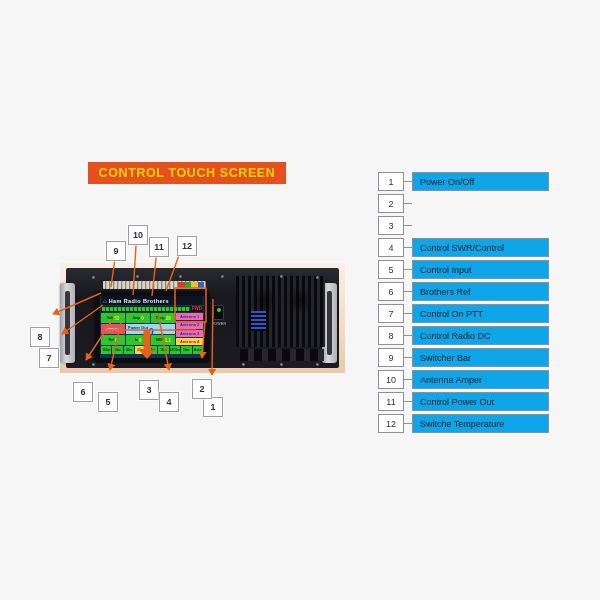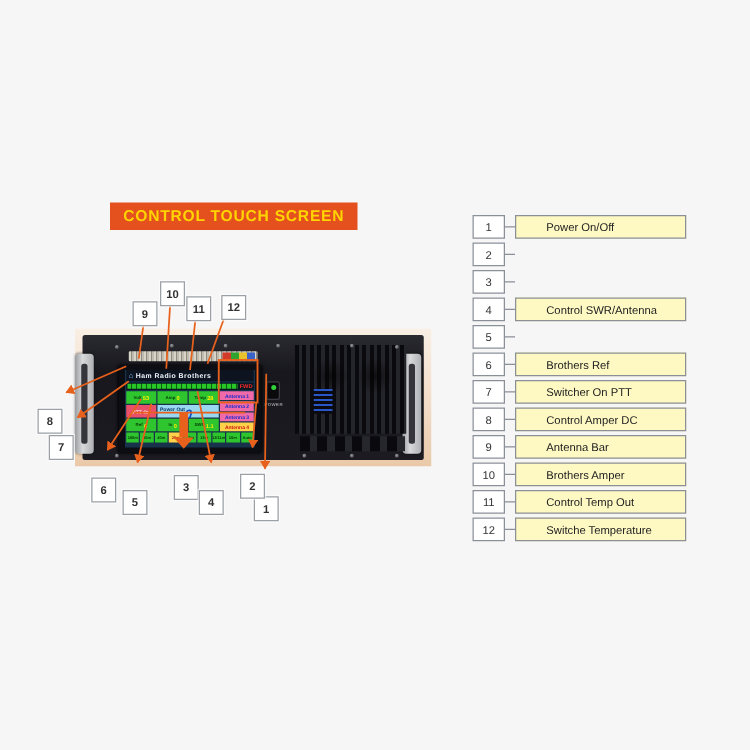--- a/index.html
+++ b/index.html
@@ -83,22 +83,22 @@
     box-shadow:0 0 0 1px rgba(255,255,255,.6); z-index:5; }
 
   svg.overlay { position:absolute; left:0; top:0; width:600px; height:600px; pointer-events:none; z-index:4; }
 
   
   .legend { left:378px; top:152px; width:172px; }
   .lrow { position:absolute; left:0; height:19px; display:flex; align-items:center; }
   .lnum { width:26px; height:19px; background:#fff; border:1px solid #8a8f98;
     display:flex; align-items:center; justify-content:center; font-size:9px; color:#333; flex:none; }
   .ldash { width:8px; height:1px; background:#8a8f98; flex:none; }
-  .llabel { width:137px; height:19px; background:#fef9c3; border:1px solid #8a8f98;
-    display:flex; align-items:center; padding-left:24px; font-size:9px; color:#222; white-space:nowrap; overflow:hidden; }
+  .llabel { width:137px; height:19px; background:#0ea5e9; border:1px solid #8a8f98;
+    display:flex; align-items:center; padding-left:7px; font-size:9px; color:#222; white-space:nowrap; overflow:hidden; }
 </style>
 </head>
 <body>
 
 <div class="abs title-banner">
   <span>CONTROL TOUCH SCREEN</span>
 </div>
 
 <div class="abs photo">
   <div class="chassis">
@@ -254,54 +254,55 @@
     <div class="lnum">2</div>
       <div class="ldash"></div>
   </div>
   <div class="lrow" style="top:44px">
     <div class="lnum">3</div>
       <div class="ldash"></div>
   </div>
   <div class="lrow" style="top:66px">
     <div class="lnum">4</div>
       <div class="ldash"></div>
-    <div class="llabel">Control SWR/Antenna</div>
+    <div class="llabel">Control SWR/Control</div>
   </div>
   <div class="lrow" style="top:88px">
     <div class="lnum">5</div>
       <div class="ldash"></div>
+    <div class="llabel">Control Input</div>
   </div>
   <div class="lrow" style="top:110px">
     <div class="lnum">6</div>
       <div class="ldash"></div>
     <div class="llabel">Brothers Ref</div>
   </div>
   <div class="lrow" style="top:132px">
     <div class="lnum">7</div>
       <div class="ldash"></div>
-    <div class="llabel">Switcher On PTT</div>
+    <div class="llabel">Control On PTT</div>
   </div>
   <div class="lrow" style="top:154px">
     <div class="lnum">8</div>
       <div class="ldash"></div>
-    <div class="llabel">Control Amper DC</div>
+    <div class="llabel">Control Radio DC</div>
   </div>
   <div class="lrow" style="top:176px">
     <div class="lnum">9</div>
       <div class="ldash"></div>
-    <div class="llabel">Antenna Bar</div>
+    <div class="llabel">Switcher Bar</div>
   </div>
   <div class="lrow" style="top:198px">
     <div class="lnum">10</div>
       <div class="ldash"></div>
-    <div class="llabel">Brothers Amper</div>
+    <div class="llabel">Antenna Amper</div>
   </div>
   <div class="lrow" style="top:220px">
     <div class="lnum">11</div>
       <div class="ldash"></div>
-    <div class="llabel">Control Temp Out</div>
+    <div class="llabel">Control Power Out</div>
   </div>
   <div class="lrow" style="top:242px">
     <div class="lnum">12</div>
       <div class="ldash"></div>
     <div class="llabel">Switche Temperature</div>
   </div>
 </div>
 
 </body></html>

